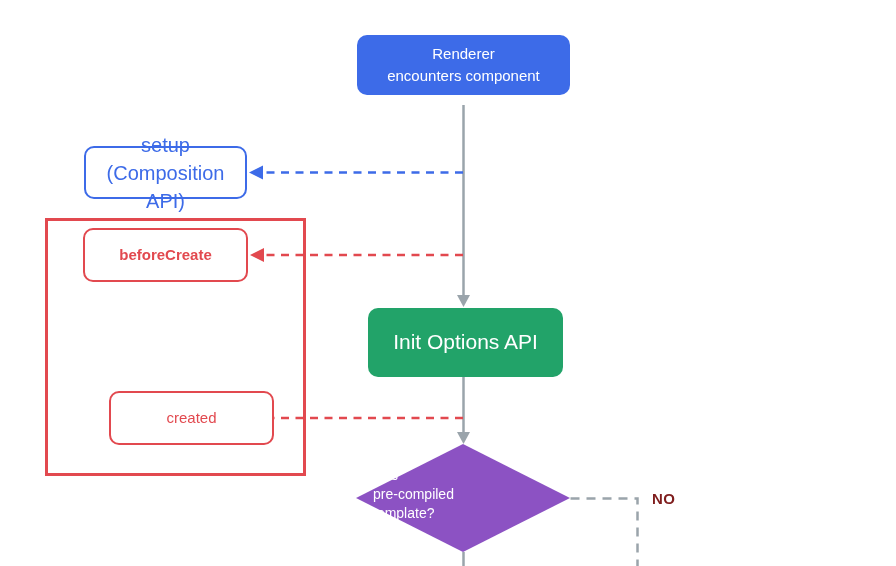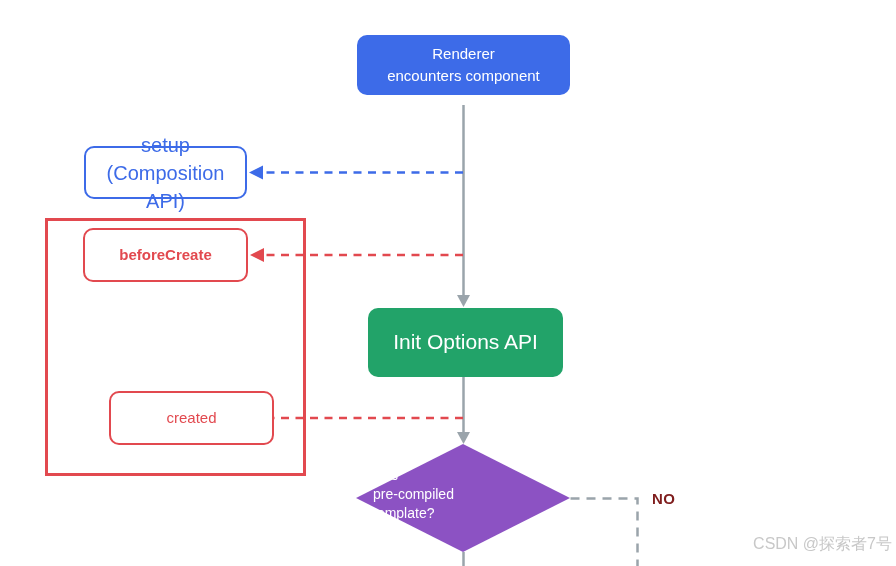--- a/index.html
+++ b/index.html
@@ -134,15 +134,14 @@
   <div class="node node-outline-red node-created">created</div>
 
   <div class="node node-filled-green">Init Options API</div>
 
   <div class="diamond-label">Has
 pre-compiled
 template?</div>
 
   <div class="no-label">NO</div>
 
-  <div class="watermark">CSDN @探索者7号</div>
 
 </div>
 
 </body></html>

